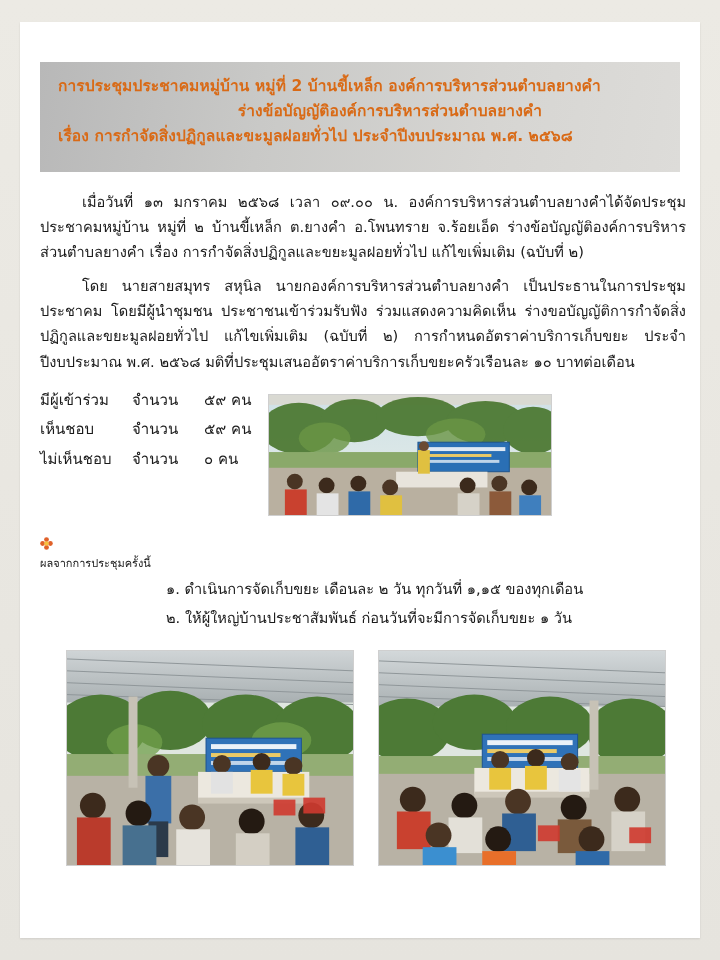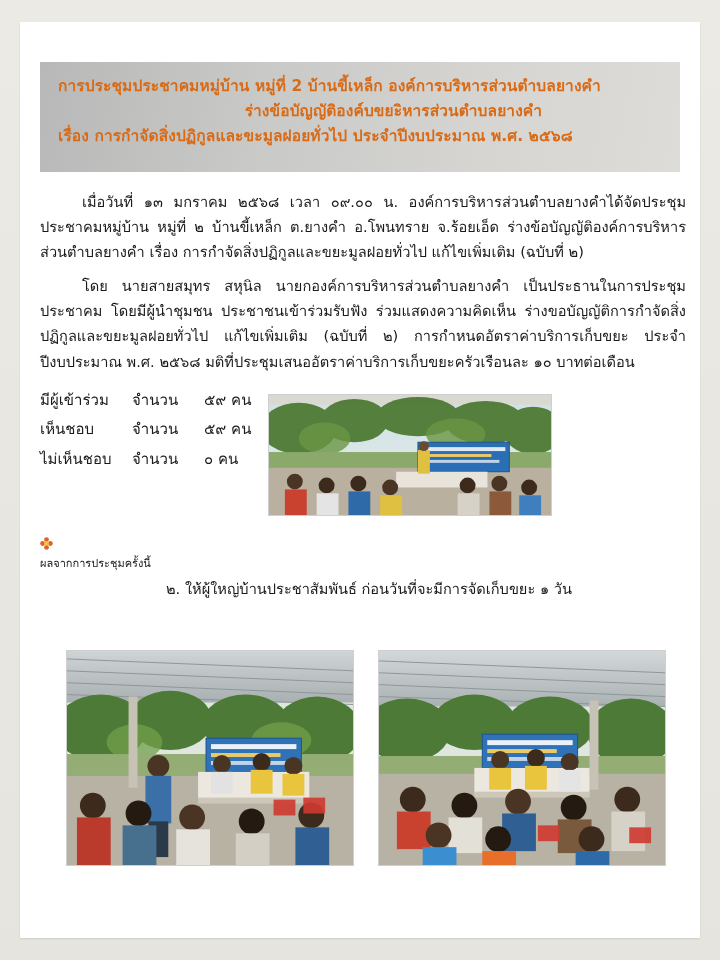--- a/index.html
+++ b/index.html
@@ -139,21 +139,21 @@
 </style>
 </head>
 <body>
 
 <div id="page">
   <div class="sheet"></div>
 
   <div class="header-band"></div>
   <div class="header-inner">
     <div class="header-line l1">การประชุมประชาคมหมู่บ้าน หมู่ที่ 2 บ้านขี้เหล็ก องค์การบริหารส่วนตำบลยางคำ</div>
-    <div class="header-line l2">ร่างข้อบัญญัติองค์บขยะิหารส่วนตำบลยางคำ</div>
+    <div class="header-line l2">ร่างข้อบัญญัติองค์การบริหารส่วนตำบลยางคำ</div>
     <div class="header-line l3">เรื่อง การกำจัดสิ่งปฏิกูลและขะมูลฝอยทั่วไป ประจำปีงบประมาณ พ.ศ. ๒๕๖๘</div>
   </div>
 
   <div class="body-wrap">
     <p class="para indent">เมื่อวันที่ ๑๓ มกราคม ๒๕๖๘ เวลา ๐๙.๐๐ น. องค์การบริหารส่วนตำบลยางคำได้จัดประชุมประชาคมหมู่บ้าน หมู่ที่ ๒ บ้านขี้เหล็ก ต.ยางคำ อ.โพนทราย จ.ร้อยเอ็ด ร่างข้อบัญญัติองค์การบริหารส่วนตำบลยางคำ เรื่อง การกำจัดสิ่งปฏิกูลและขยะมูลฝอยทั่วไป แก้ไขเพิ่มเติม (ฉบับที่ ๒)</p>
     <p class="para indent">โดย นายสายสมุทร สหุนิล นายกองค์การบริหารส่วนตำบลยางคำ เป็นประธานในการประชุมประชาคม โดยมีผู้นำชุมชน ประชาชนเข้าร่วมรับฟัง ร่วมแสดงความคิดเห็น ร่างขอบัญญัติการกำจัดสิ่งปฏิกูลและขยะมูลฝอยทั่วไป แก้ไขเพิ่มเติม (ฉบับที่ ๒) การกำหนดอัตราค่าบริการเก็บขยะ ประจำปีงบประมาณ พ.ศ. ๒๕๖๘ มติที่ประชุมเสนออัตราค่าบริการเก็บขยะครัวเรือนละ ๑๐ บาทต่อเดือน</p>
   </div>
 
   <div class="attend">
     <div class="attend-row">
@@ -228,20 +228,21 @@
             <circle cx="6.5" cy="2.6" r="2.4"></circle>
               <circle cx="6.5" cy="10.4" r="2.4"></circle>
             <circle cx="2.6" cy="6.5" r="2.4"></circle>
               <circle cx="10.4" cy="6.5" r="2.4"></circle>
           </g>
           <circle cx="6.5" cy="6.5" r="2.3" fill="#f6c040"></circle>
         </svg>
       </span>
     </div>
     <div class="res-sub">ผลจากการประชุมครั้งนี้</div>
+    <div class="res-item">๑. ดำเนินการจัดเก็บขยะ  เดือนละ ๒ วัน ทุกวันที่ ๑,๑๕ ของทุกเดือน</div>
     <div class="res-item">๒. ให้ผู้ใหญ่บ้านประชาสัมพันธ์  ก่อนวันที่จะมีการจัดเก็บขยะ  ๑ วัน</div>
   </div>
 
   <div class="photo-b1">
     <svg class="ph-svg" viewBox="0 0 288 216" preserveAspectRatio="none">
       <defs>
         <linearGradient id="roof1" x1="0" y1="0" x2="0" y2="1">
           <stop offset="0%" stop-color="#cfd4d6"></stop>
             <stop offset="100%" stop-color="#a9b0b2"></stop>
         </linearGradient>

